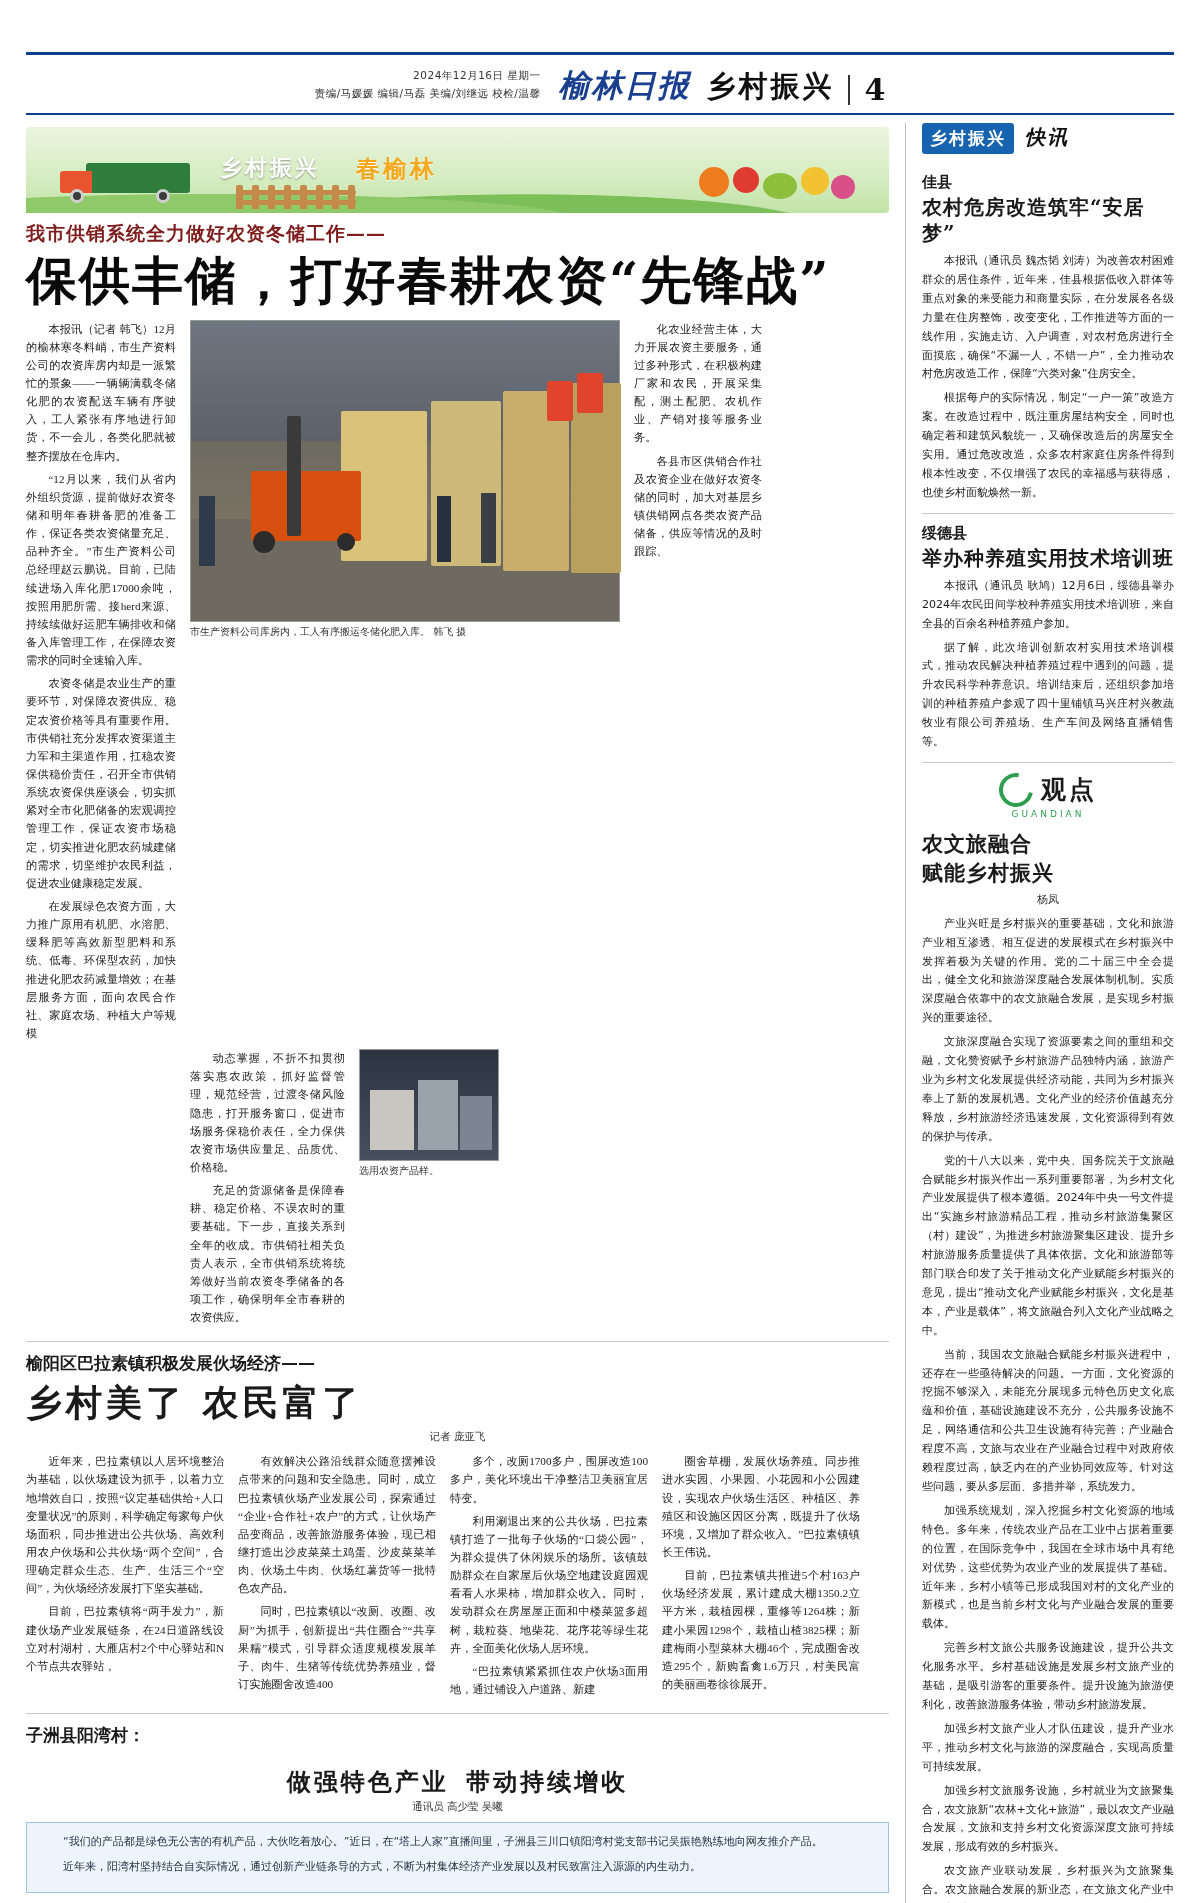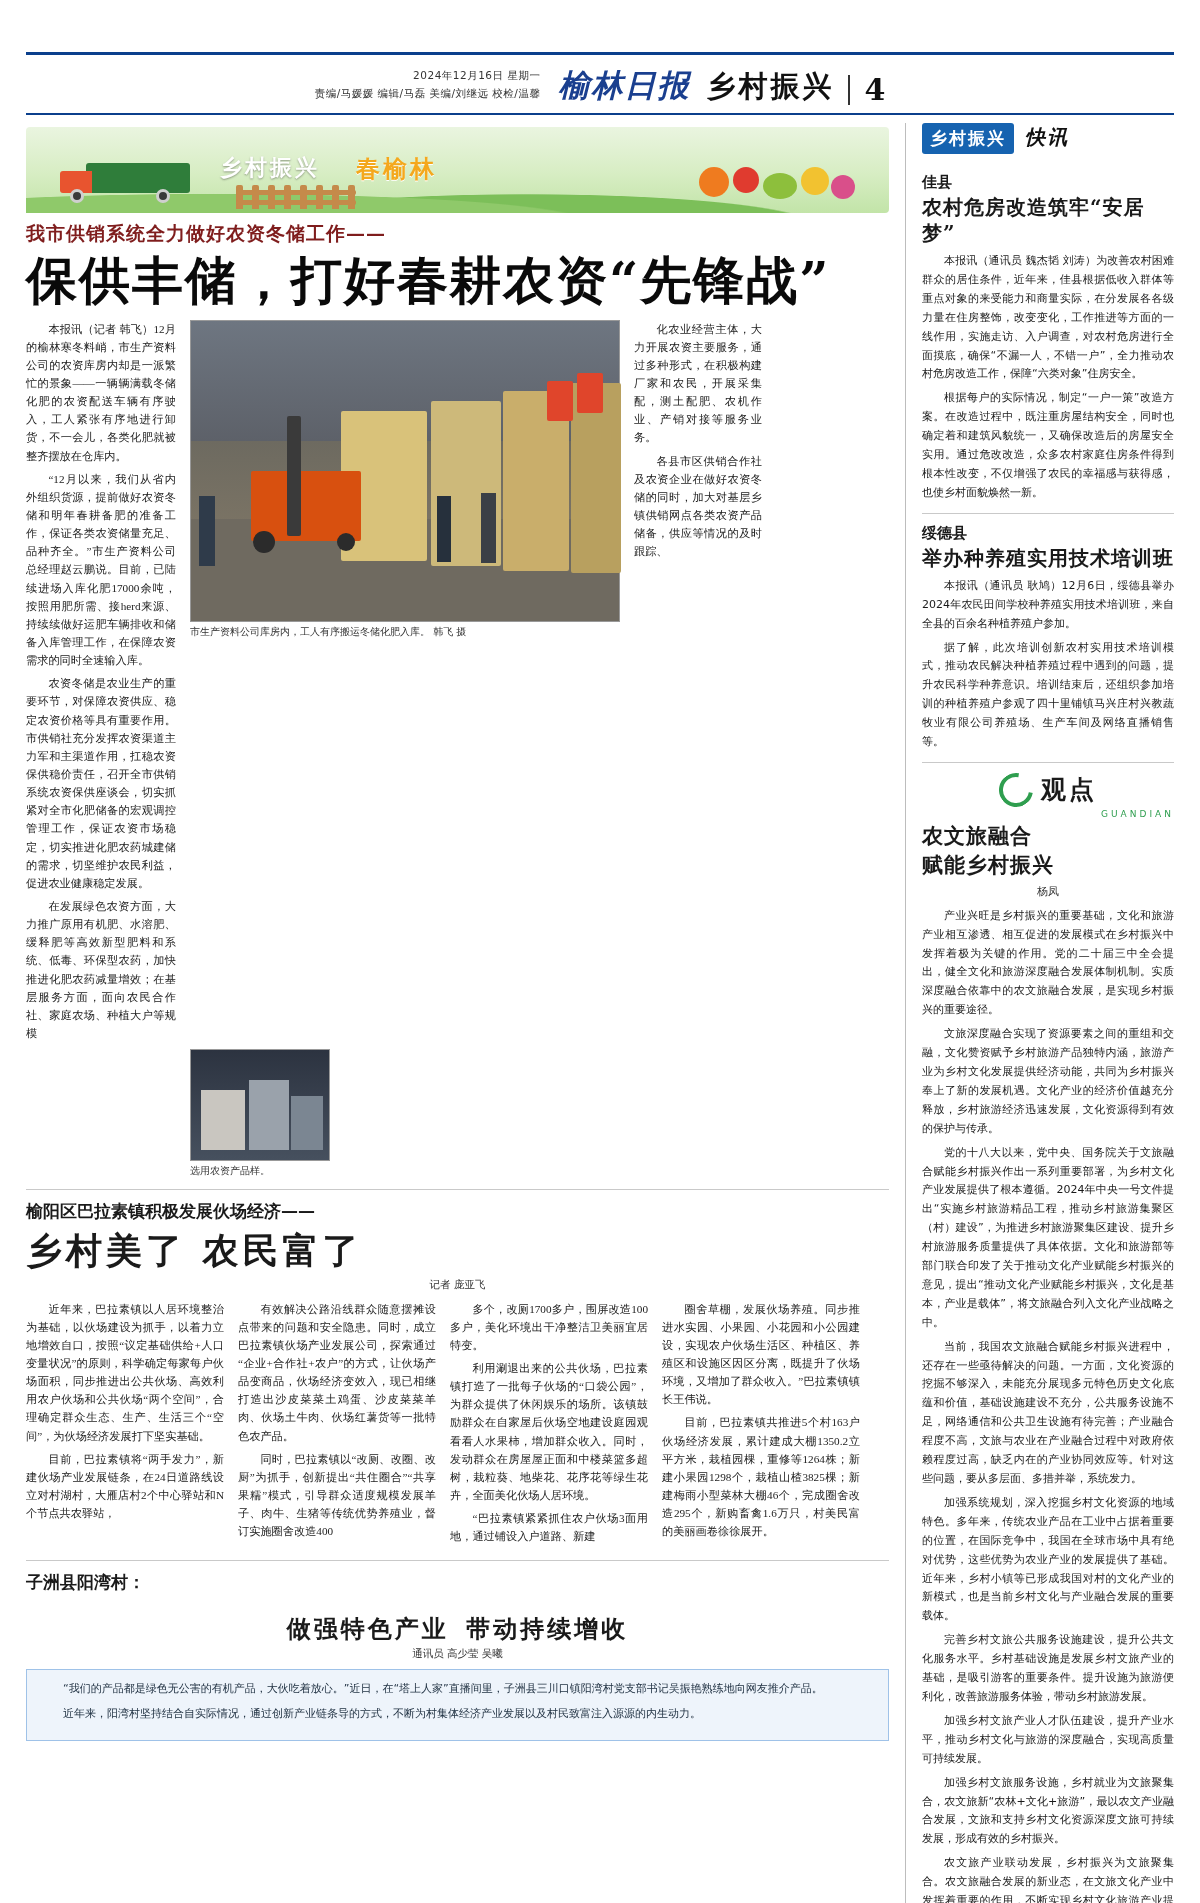--- a/index.html
+++ b/index.html
@@ -61,21 +61,21 @@
   .rail-badge{display:inline-block;background:#1663b0;color:#fff;font-family:"DejaVu Serif","Liberation Serif",serif;font-size:17px;font-weight:700;padding:4px 8px;letter-spacing:2px;border-radius:3px;}
   .rail-kuai{font-family:"DejaVu Serif","Liberation Serif",serif;font-size:20px;font-weight:700;color:#111;letter-spacing:2px;margin-left:6px;font-style:italic;}
   .rail-county{font-family:"DejaVu Serif","Liberation Serif",serif;font-size:15px;font-weight:700;margin:10px 0 2px 0;}
   .rail-title{font-family:"DejaVu Serif","Liberation Serif",serif;font-size:20px;font-weight:700;letter-spacing:1px;line-height:1.3;margin-bottom:6px;}
   .rail-body{font-size:11px;line-height:1.72;text-align:justify;}
   .rail-body p{margin:0 0 5px 0;text-indent:2em;}
   .rail-rule{height:1px;background:#c9c9c9;margin:10px 0;}
   .op-head{display:flex;align-items:center;justify-content:center;gap:8px;margin:6px 0 6px 0;}
   .op-logo{width:34px;height:34px;border-radius:50%;border:4px solid #2f9e4f;box-sizing:border-box;border-right-color:transparent;transform:rotate(-35deg);}
   .op-cn{font-family:"DejaVu Serif","Liberation Serif",serif;font-size:25px;font-weight:700;letter-spacing:3px;}
-  .op-en{font-size:9px;letter-spacing:3px;color:#2f9e4f;text-align:right;margin-top:-4px;margin-bottom:2px;}
+  .op-en{font-size:9px;letter-spacing:3px;color:#2f9e4f;text-align:center;margin-top:-4px;margin-bottom:10px;}
   .op-title{font-family:"DejaVu Serif","Liberation Serif",serif;font-size:21px;font-weight:700;line-height:1.4;letter-spacing:1px;}
   .op-author{font-size:11px;text-align:center;color:#333;margin:4px 0 8px 0;}
 </style>
 </head>
 <body>
 
 <div class="page">
 
   <div class="top-rule"></div>
 
@@ -162,20 +162,24 @@
         </div>
 
         <div class="col" style="width:128px;">
           <p>化农业经营主体，大力开展农资主要服务，通过多种形式，在积极构建厂家和农民，开展采集配，测土配肥、农机作业、产销对接等服务业务。</p>
           <p>各县市区供销合作社及农资企业在做好农资冬储的同时，加大对基层乡镇供销网点各类农资产品储备，供应等情况的及时跟踪、</p>
         </div>
       </div>
 
       <div class="art-cols" style="margin-top:2px;">
         <div class="col" style="width:150px;"></div>
+        <div class="col" style="width:155px;">
+          <p>动态掌握，不折不扣贯彻落实惠农政策，抓好监督管理，规范经营，过渡冬储风险隐患，打开服务窗口，促进市场服务保稳价表任，全力保供农资市场供应量足、品质优、价格稳。</p>
+          <p>充足的货源储备是保障春耕、稳定价格、不误农时的重要基础。下一步，直接关系到全年的收成。市供销社相关负责人表示，全市供销系统将统筹做好当前农资冬季储备的各项工作，确保明年全市春耕的农资供应。</p>
+        </div>
         <div style="width:140px;">
           <div class="photo" style="height:110px;background:linear-gradient(180deg,#2c3340,#46505e);position:relative;">
             <div style="position:absolute;left:10px;top:40px;width:44px;height:60px;background:#c9c6c0;"></div>
             <div style="position:absolute;left:58px;top:30px;width:40px;height:70px;background:#9aa2ab;"></div>
             <div style="position:absolute;left:100px;top:46px;width:32px;height:54px;background:#7b8692;"></div>
           </div>
           <div class="ph-cap">选用农资产品样。</div>
         </div>
         <div class="col" style="width:100px;"></div>
       </div>
@@ -185,21 +189,21 @@
       <div class="kicker2">榆阳区巴拉素镇积极发展伙场经济——</div>
       <div class="headline2">乡村美了  农民富了</div>
       <div class="byline">记者 庞亚飞</div>
 
       <div class="art-cols">
         <div class="col" style="width:198px;">
           <p>近年来，巴拉素镇以人居环境整治为基础，以伙场建设为抓手，以着力立地增效自口，按照“议定基础供给+人口变量状况”的原则，科学确定每家每户伙场面积，同步推进出公共伙场、高效利用农户伙场和公共伙场“两个空间”，合理确定群众生态、生产、生活三个“空间”，为伙场经济发展打下坚实基础。</p>
           <p>目前，巴拉素镇将“两手发力”，新建伙场产业发展链条，在24日道路线设立对村湖村，大雁店村2个中心驿站和N个节点共农驿站，</p>
         </div>
         <div class="col" style="width:198px;">
-          <p>有效解决公路沿线群众随意摆摊设点带来的问题和安全隐患。同时，成立巴拉素镇伙场产业发展公司，探索通过“企业+合作社+农户”的方式，让伙场产品变商品，伙场经济变效入，现已相继打造出沙皮菜菜土鸡蛋、沙皮菜菜羊肉、伙场土牛肉、伙场红薯货等一批特色农产品。</p>
+          <p>有效解决公路沿线群众随意摆摊设点带来的问题和安全隐患。同时，成立巴拉素镇伙场产业发展公司，探索通过“企业+合作社+农户”的方式，让伙场产品变商品，改善旅游服务体验，现已相继打造出沙皮菜菜土鸡蛋、沙皮菜菜羊肉、伙场土牛肉、伙场红薯货等一批特色农产品。</p>
           <p>同时，巴拉素镇以“改厕、改圈、改厨”为抓手，创新提出“共住圈合”“共享果糯”模式，引导群众适度规模发展羊子、肉牛、生猪等传统优势养殖业，督订实施圈舍改造400</p>
         </div>
         <div class="col" style="width:198px;">
           <p>多个，改厕1700多户，围屏改造100多户，美化环境出干净整洁卫美丽宜居特变。</p>
           <p>利用涮退出来的公共伙场，巴拉素镇打造了一批每子伙场的“口袋公园”，为群众提供了休闲娱乐的场所。该镇鼓励群众在自家屋后伙场空地建设庭园观看看人水果柿，增加群众收入。同时，发动群众在房屋屋正面和中楼菜篮多超树，栽粒葵、地柴花、花序花等绿生花卉，全面美化伙场人居环境。</p>
           <p>“巴拉素镇紧紧抓住农户伙场3面用地，通过铺设入户道路、新建</p>
         </div>
         <div class="col" style="width:198px;">
           <p>圈舍草棚，发展伙场养殖。同步推进水实园、小果园、小花园和小公园建设，实现农户伙场生活区、种植区、养殖区和设施区因区分离，既提升了伙场环境，又增加了群众收入。”巴拉素镇镇长王伟说。</p>
           <p>目前，巴拉素镇共推进5个村163户伙场经济发展，累计建成大棚1350.2立平方米，栽植园棵，重修等1264株；新建小果园1298个，栽植山楂3825棵；新建梅雨小型菜林大棚46个，完成圈舍改造295个，新购畜禽1.6万只，村美民富的美丽画卷徐徐展开。</p>

